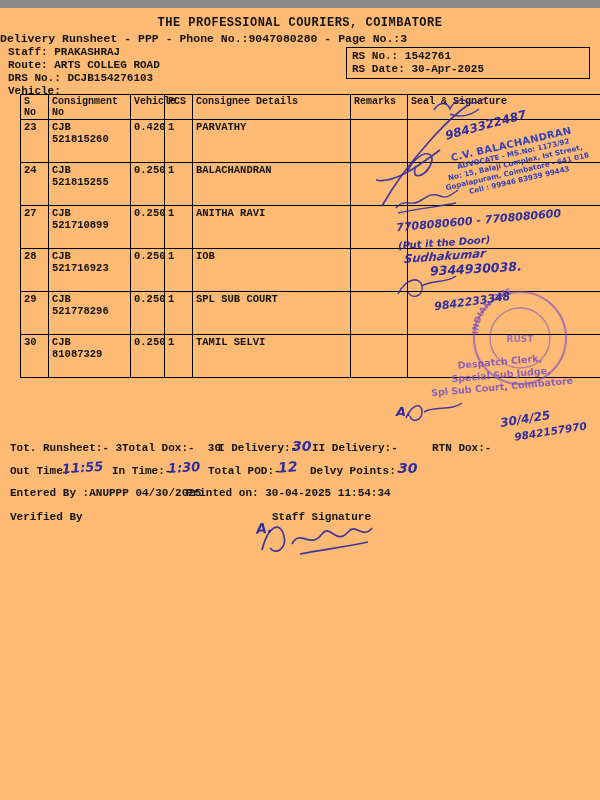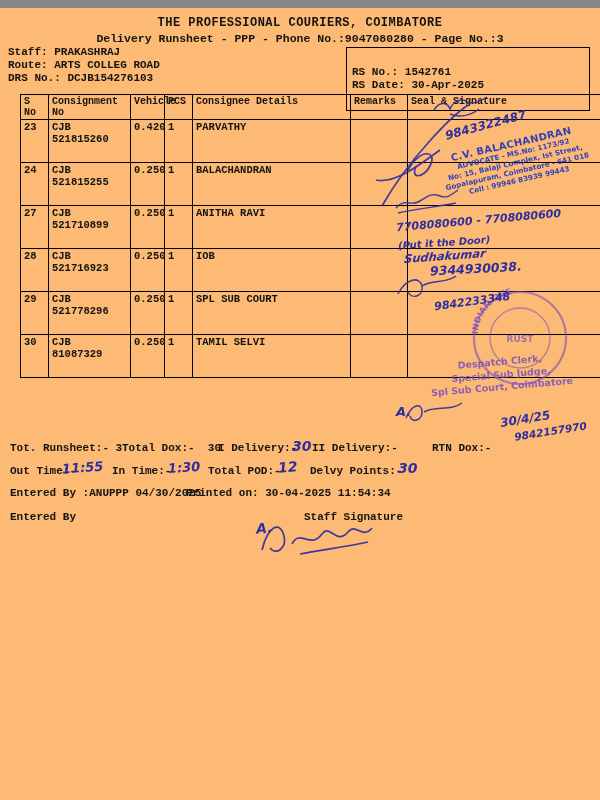--- a/index.html
+++ b/index.html
@@ -4,26 +4,26 @@
 <style>
   html,body { margin:0; padding:0; background:#888; }
   .page {
     position:relative; width:600px; height:800px; margin:8px auto;
     background:#fdba74; overflow:hidden;
     font-family:"Liberation Mono","DejaVu Sans Mono",monospace;
     color:#141414;
   }
   .title { position:absolute; top:8px; left:0; width:100%; text-align:center;
     font-weight:bold; font-size:12px; letter-spacing:.5px; }
-  .subtitle { position:absolute; top:24px; left:0; width:100%; text-align:center;
+  .subtitle { position:absolute; top:24px; left:0; width:100%; text-align:left;
     font-weight:bold; font-size:11.5px; }
   .info { position:absolute; top:38px; left:8px; right:8px; font-size:11px; font-weight:bold; }
   .info-line { line-height:13px; white-space:pre; }
   .rs-box { position:absolute; top:1px; right:2px; width:232px; border:1px solid #000;
-    padding:18px 5px; line-height:13px; }
+    padding:2px 5px; line-height:13px; }
   table.runsheet { position:absolute; top:86px; left:20px; width:584px;
     border-collapse:collapse; table-layout:fixed; font-size:10.5px; font-weight:bold; }
   table.runsheet th, table.runsheet td { border:1px solid #000; padding:1px 3px;
     text-align:left; vertical-align:top; overflow:visible; }
   table.runsheet th { font-size:10px; height:12px; }
   table.runsheet td { height:40px; line-height:12px; }
   td.c-pcs { text-align:center; }
   .sumline { position:absolute; left:0; width:600px; font-size:11px; font-weight:bold; }
   .sumline span.lab { position:absolute; white-space:pre; }
   .ink { position:absolute; font-family:"DejaVu Sans",sans-serif; font-style:italic;
@@ -42,20 +42,21 @@
 
 <div class="page">
 
   <div class="title">THE PROFESSIONAL COURIERS, COIMBATORE</div>
   <div class="subtitle">Delivery Runsheet - PPP - Phone No.:9047080280 - Page No.:3</div>
 
   <div class="info">
     <div class="info-line">Staff: PRAKASHRAJ</div>
     <div class="info-line">Route: ARTS COLLEG ROAD</div>
     <div class="info-line">DRS No.: DCJB154276103</div>
+    <div class="info-line">Vehicle:</div>
     <div class="rs-box">
       <div>RS No.: 1542761</div>
       <div>RS Date: 30-Apr-2025</div>
     </div>
   </div>
 
   <table class="runsheet">
     <colgroup>
       <col style="width:28px">
         <col style="width:82px">
@@ -148,22 +149,22 @@
     <span class="lab" style="left:208px">Total POD:-</span>
     <span class="lab" style="left:310px">Delvy Points:-</span>
   </div>
 
   <div class="sumline" style="top:479px;">
     <span class="lab" style="left:10px">Entered By :ANUPPP 04/30/2025</span>
     <span class="lab" style="left:186px">Printed on: 30-04-2025 11:54:34</span>
   </div>
 
   <div class="sumline" style="top:503px;">
-    <span class="lab" style="left:10px">Entered By</span>
-    <span class="lab" style="left:304px">Staff Signature</span>
+    <span class="lab" style="left:10px">Verified By</span>
+    <span class="lab" style="left:272px">Staff Signature</span>
   </div>
 
   <svg class="overlay" width="600" height="800" viewBox="0 0 600 800">
 
     <g stroke="#2e2ea0" stroke-width="1.5" fill="none" opacity=".9">
       <path d="M 434 102 C 440 92 448 95 450 101 C 454 92 462 90 468 94 C 474 97 481 93 487 89"></path>
       <path d="M 450 106 C 459 110 470 108 479 101"></path>
     </g>
 
     <g stroke="#2e2ea0" stroke-width="1.7" fill="none" opacity=".9">

